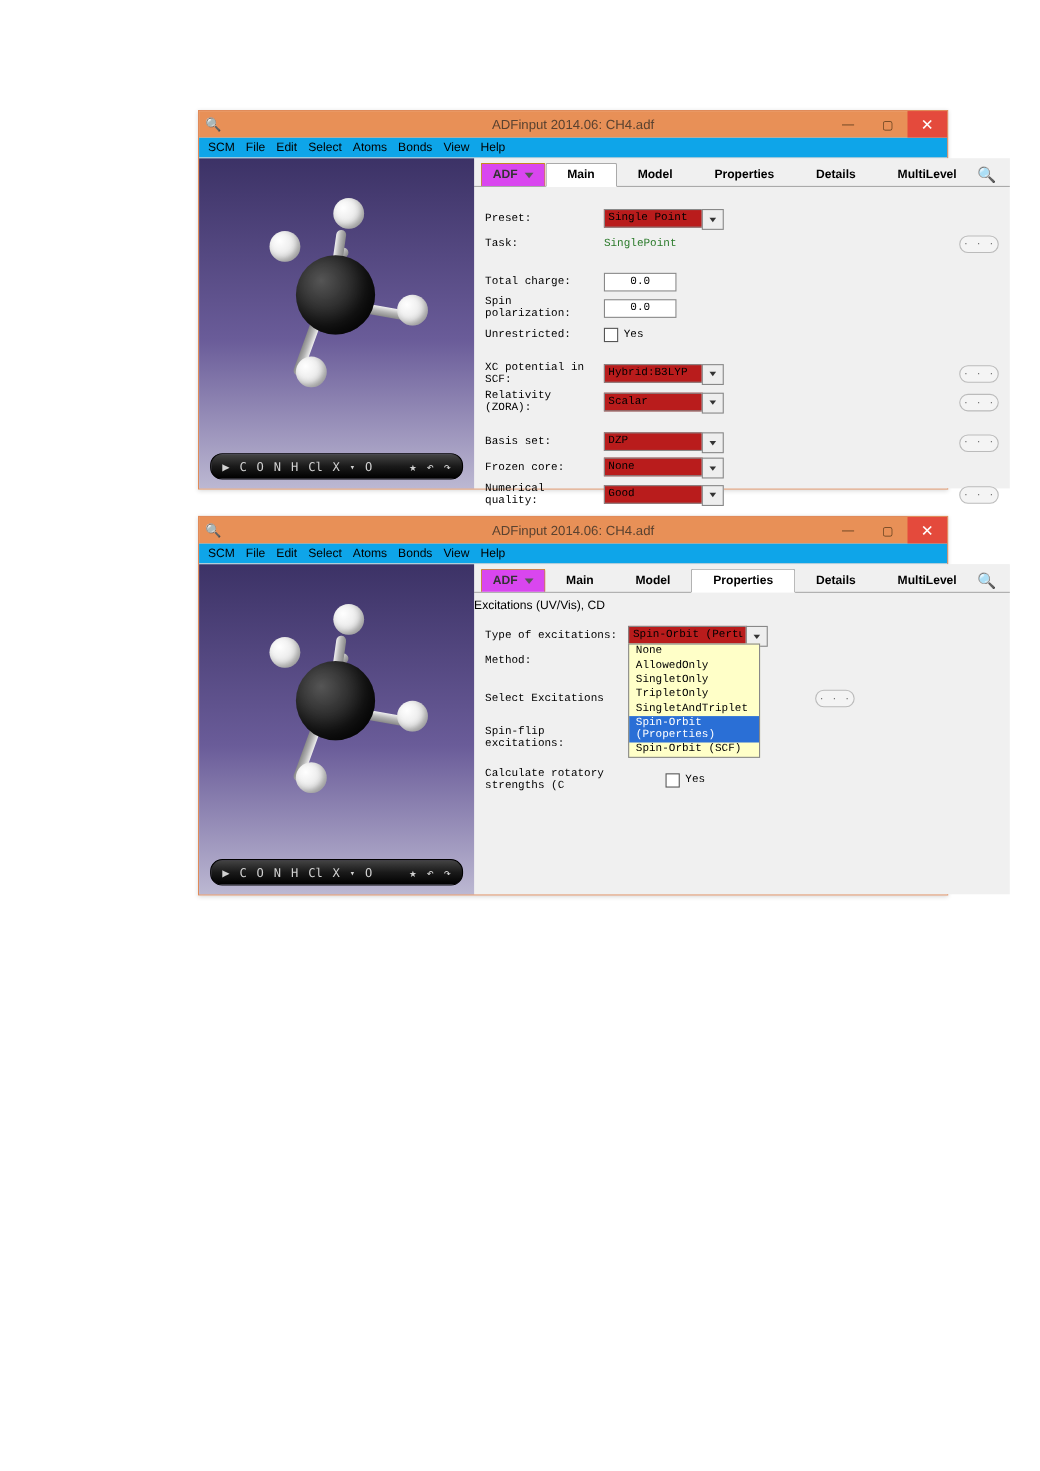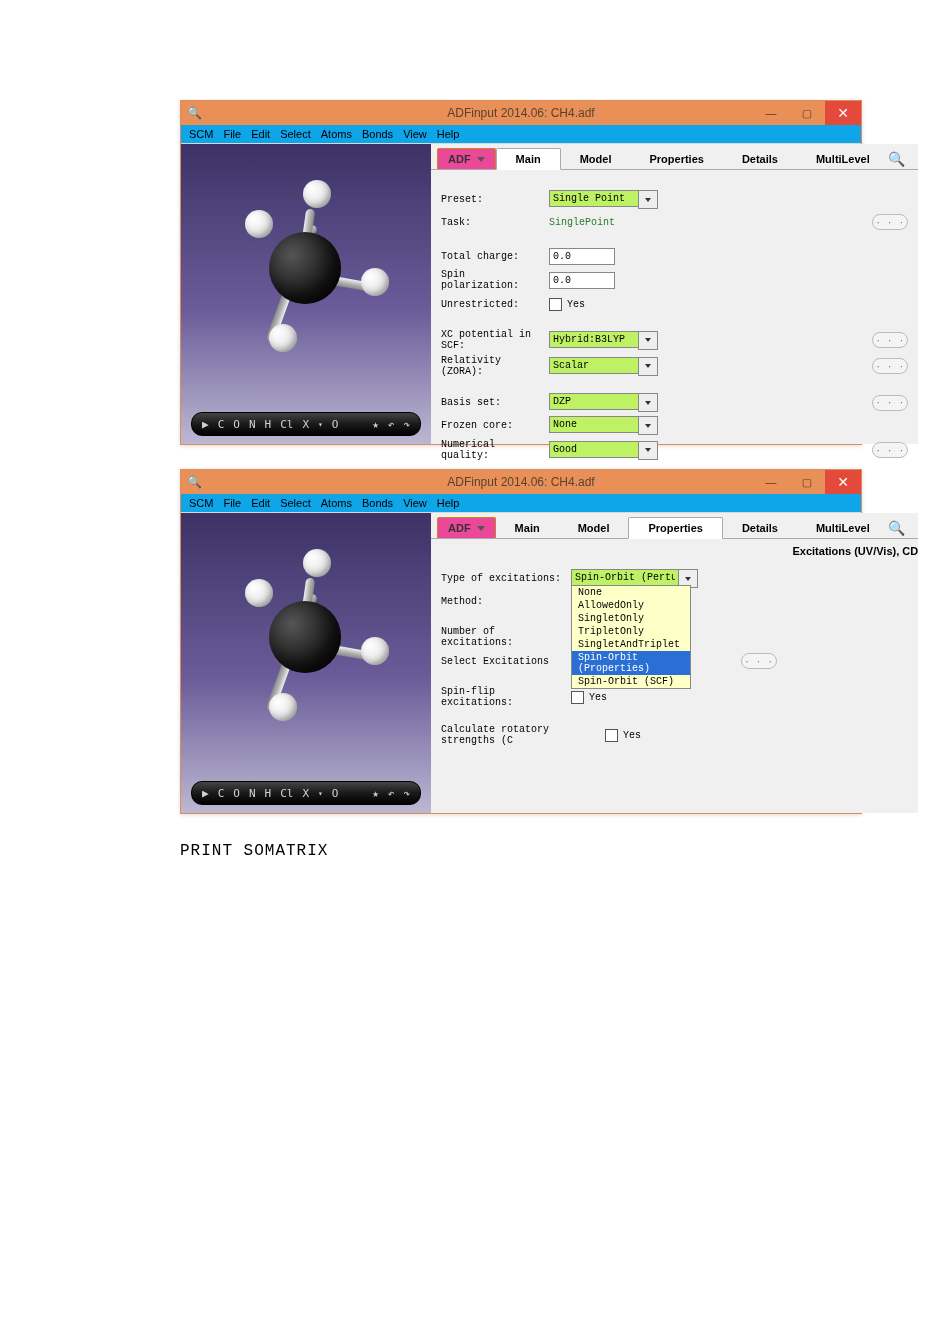--- a/index.html
+++ b/index.html
@@ -15,44 +15,44 @@
   .content{display:flex;height:300px}
   .viewport{width:250px;background:linear-gradient(to bottom,#3c3266 0%,#6a5c99 55%,#bcb8d2 100%);position:relative;flex-shrink:0}
   .molecule{position:absolute;top:30px;left:30px;width:200px;height:200px}
   .atom-big{width:72px;height:72px;border-radius:50%;background:radial-gradient(circle at 32% 32%,#555 0%,#1a1a1a 60%,#000 100%);position:absolute;top:58px;left:58px;box-shadow:inset -8px -8px 18px rgba(0,0,0,.6)}
   .atom-s{width:28px;height:28px;border-radius:50%;background:radial-gradient(circle at 32% 32%,#fff 0%,#e8e8e8 55%,#b8b8b8 100%);position:absolute;box-shadow:inset -3px -3px 6px rgba(0,0,0,.25)}
   .bond{position:absolute;height:9px;background:linear-gradient(to bottom,#f0f0f0,#b4b4b4,#888);border-radius:5px;transform-origin:left center}
   .atombar{position:absolute;bottom:8px;left:10px;right:10px;height:22px;background:linear-gradient(to bottom,#444 0%,#1a1a1a 50%,#000 100%);border-radius:11px;display:flex;align-items:center;color:#d2d2d2;font-family:Consolas,monospace;font-size:11px;padding:0 10px;gap:9px;border:1px solid #000}
   .atombar .sep{flex:1}
   .panel{flex:1;background:#f0f0f0;display:flex;flex-direction:column;font-family:Consolas,"Courier New",monospace;font-size:10px}
   .tabs{display:flex;align-items:center;background:#f0f0f0;padding:4px 6px 0;border-bottom:1px solid #aaa;font-family:"Segoe UI",sans-serif;font-size:11px;font-weight:bold}
-  .tab-adf{background:#ec4899;color:#333;padding:4px 10px;border:1px solid #c58a1c;border-bottom:none;border-radius:2px 2px 0 0;display:flex;align-items:center;gap:4px}
+  .tab-adf{background:#d946ef;color:#333;padding:4px 10px;border:1px solid #c58a1c;border-bottom:none;border-radius:2px 2px 0 0;display:flex;align-items:center;gap:4px}
   .tab-adf:after{content:"";border-left:4px solid transparent;border-right:4px solid transparent;border-top:5px solid #555;margin-left:2px}
   .tab{padding:4px 19px;cursor:default}
   .tab.active{background:#fff;border:1px solid #aaa;border-bottom:1px solid #fff;margin-bottom:-1px;border-radius:2px 2px 0 0}
   .tabs .search-icon{margin-left:auto;font-size:14px;color:#555;padding-right:6px}
-  .subhead{text-align:right;font-family:"Segoe UI",sans-serif;font-size:11px;font-weight:bold;padding:6px 0 4px}
+  .subhead{text-align:left;font-family:"Segoe UI",sans-serif;font-size:11px;font-weight:normal;padding:6px 0 4px}
   .form{padding:8px 10px}
   .row{display:flex;align-items:center;margin-bottom:4px;min-height:18px}
   .lbl{width:108px;flex-shrink:0}
   .lbl2{width:130px;flex-shrink:0}
   .txt-in{border:1px solid #888;background:#fff;height:15px;font-size:10px;font-family:inherit;padding:0 3px}
-  .ylw{background:#bef264}
+  .ylw{background:#b91c1c}
   .ddwrap{position:relative;display:inline-flex}
   .ddbtn{width:18px;height:17px;border:1px solid #888;background:#eee;display:flex;align-items:center;justify-content:center;margin-left:-1px}
   .ddbtn:after{content:"";border-left:3px solid transparent;border-right:3px solid transparent;border-top:4px solid #333}
   .dots{margin-left:auto;border:1px solid #bbb;border-radius:9px;width:34px;height:14px;background:#f4f4f4;display:flex;align-items:center;justify-content:center;letter-spacing:1px;font-size:8px;color:#666}
   .chk{width:11px;height:11px;border:1px solid #555;background:#fff;display:inline-block;margin-right:5px;vertical-align:-2px}
   .vspace{height:12px}
   .dropdown-open{position:absolute;top:16px;left:0;width:118px;background:#ffffc8;border:1px solid #888;z-index:10}
   .dd-item{padding:1px 6px}
   .dd-item.sel{background:#2a6fd6;color:#fff}
   .footer-text{width:680px;margin:22px auto 0;font-size:16px;line-height:1.7}
   .footer-text .code{font-family:Consolas,"Courier New",monospace;font-size:16px;letter-spacing:1px}
-  .num-in{text-align:left;width:58px}
+  .num-in{text-align:center;width:58px}
 </style>
 </head>
 <body>
 
 <div class="window">
   <div class="titlebar">
     <span class="zoom-icon">🔍</span>
     <span class="title">ADFinput 2014.06: CH4.adf</span>
     <div class="win-btns">
       <div class="winbtn">—</div>
@@ -262,23 +262,20 @@
               <div class="dd-item sel">Spin-Orbit (Properties)</div>
               <div class="dd-item">Spin-Orbit (SCF)</div>
             </div>
           </span>
         </div>
         <div class="row">
             <span class="lbl2">Method:</span>
           </div>
         <div class="vspace"></div>
         <div class="row">
-            <span class="lbl2">Number of excitations:</span>
-          </div>
-        <div class="row">
             <span class="lbl2">Select Excitations</span>
             <span class="dots" style="margin-left:170px">· · ·</span>
           </div>
         <div class="vspace"></div>
         <div class="row">
             <span class="lbl2">Spin-flip excitations:</span>
             <span class="chk"></span>
             <span>Yes</span>
           </div>
         <div class="vspace"></div>
@@ -286,14 +283,13 @@
             <span style="width:164px">Calculate rotatory strengths (C</span>
             <span class="chk"></span>
             <span>Yes</span>
           </div>
       </div>
     </div>
   </div>
 </div>
 
 <div class="footer-text">
-  <div class="code">PRINT SOMATRIX</div>
 </div>
 
 </body></html>

